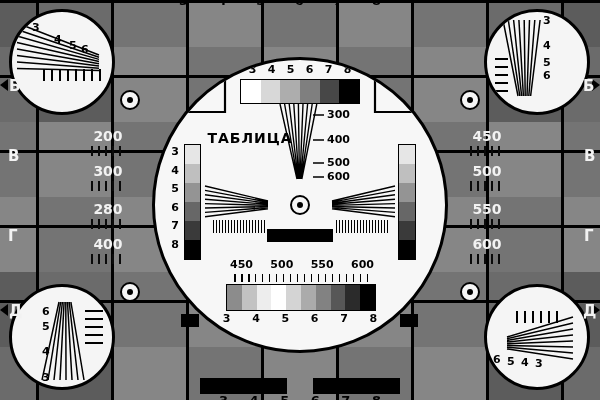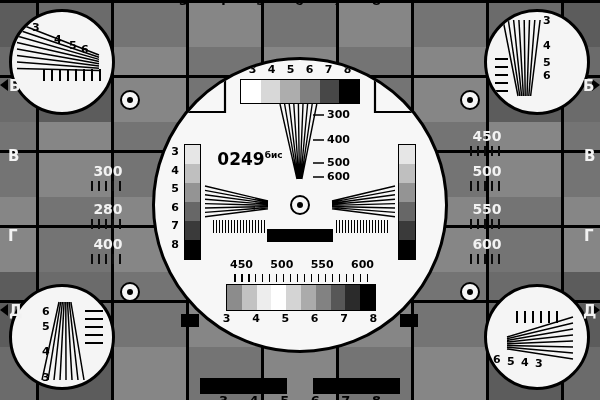--- a/index.html
+++ b/index.html
@@ -211,21 +211,21 @@
       </div>
     <div class="c-topstrip">
         <div class="step" style="background: rgb(255, 255, 255);"></div>
         <div class="step" style="background: rgb(216, 216, 216);"></div>
         <div class="step" style="background: rgb(173, 173, 173);"></div>
         <div class="step" style="background: rgb(127, 127, 127);"></div>
         <div class="step" style="background: rgb(71, 71, 71);"></div>
         <div class="step" style="background: rgb(0, 0, 0);"></div>
       </div>
 
-    <div class="c-code"><span>0249</span><sup>бис</sup></div>
+    <div class="c-title">ТАБЛИЦА</div>
 
     <span class="wlabel" id="wl0">300</span>
     <span class="wlabel" id="wl1">400</span>
     <span class="wlabel" id="wl2">500</span>
     <span class="wlabel" id="wl3">600</span>
 
     <div class="c-leftdigits">
         <span>3</span>
         <span>4</span>
         <span>5</span>
@@ -278,20 +278,24 @@
     <div class="c-bdigits">
         <span>3</span>
         <span>4</span>
         <span>5</span>
         <span>6</span>
         <span>7</span>
         <span>8</span>
       </div>
   </div>
 
+  <div class="pitem" id="lp0">
+      <div class="pnum">200</div>
+      <div class="pticks"></div>
+    </div>
   <div class="pitem" id="lp1">
       <div class="pnum">300</div>
       <div class="pticks"></div>
     </div>
   <div class="pitem" id="lp2">
       <div class="pnum">280</div>
       <div class="pticks"></div>
     </div>
   <div class="pitem" id="lp3">
       <div class="pnum">400</div>

